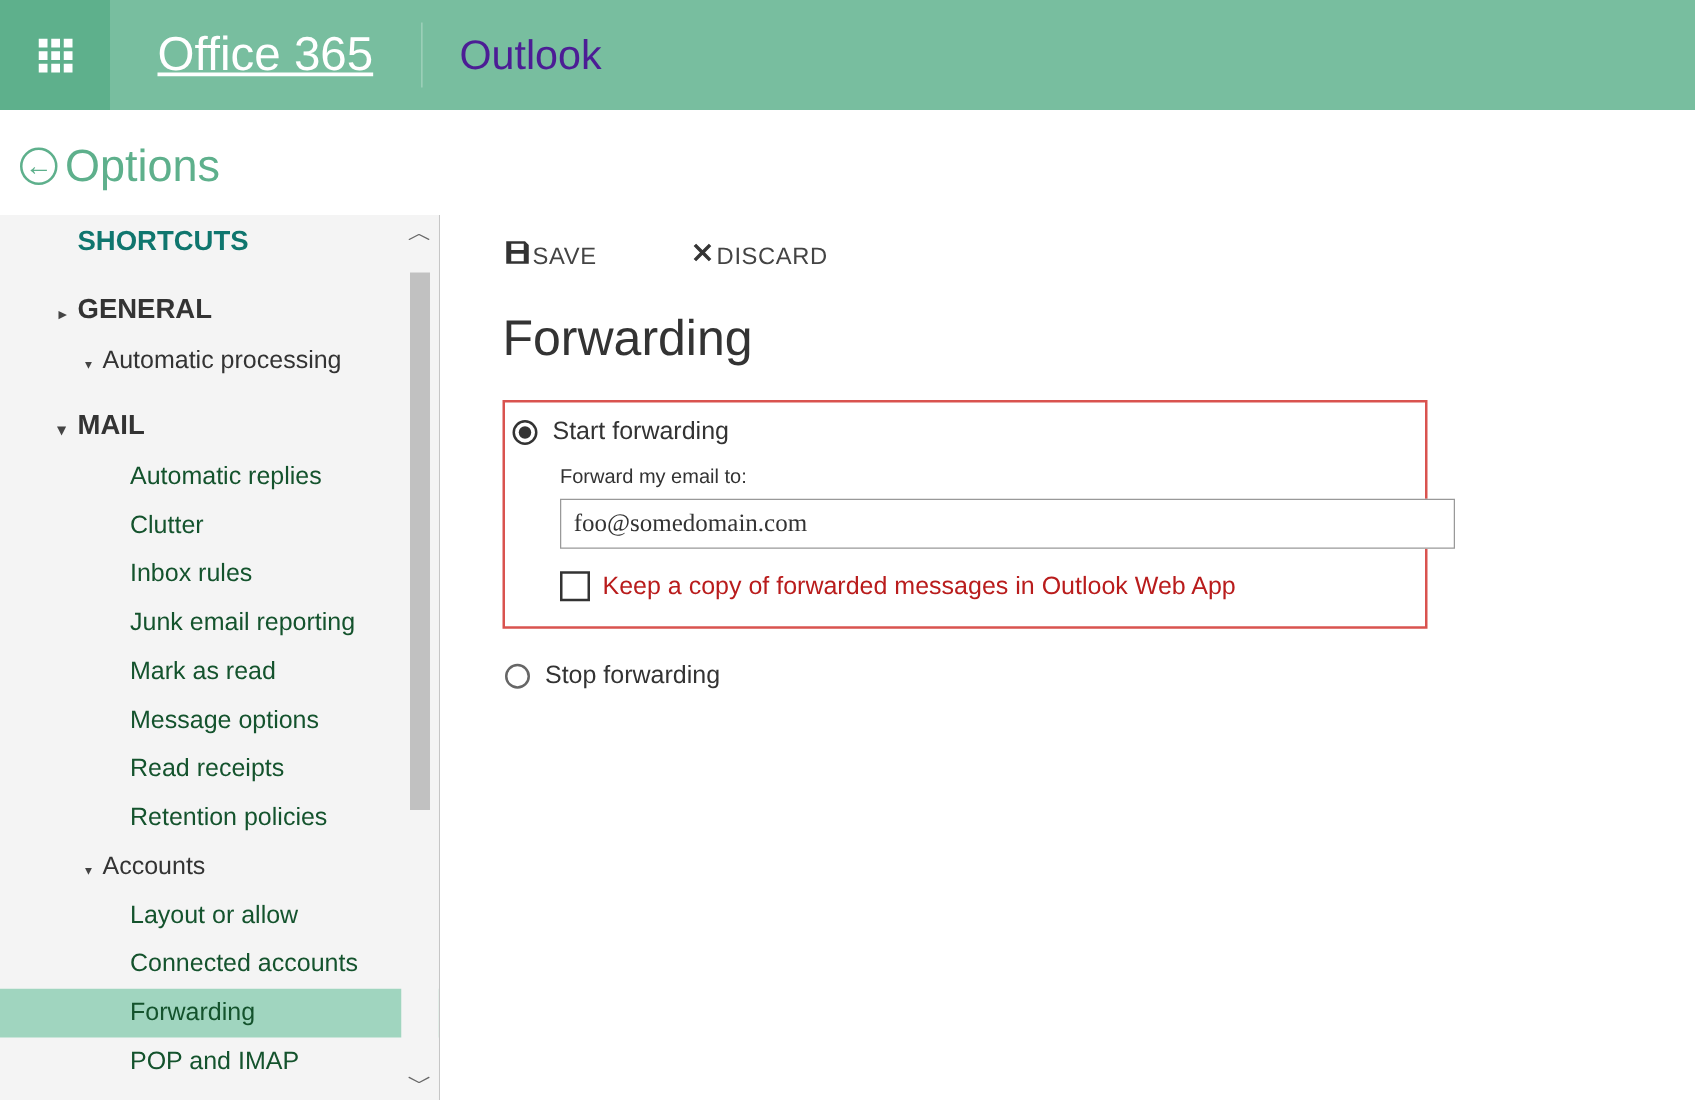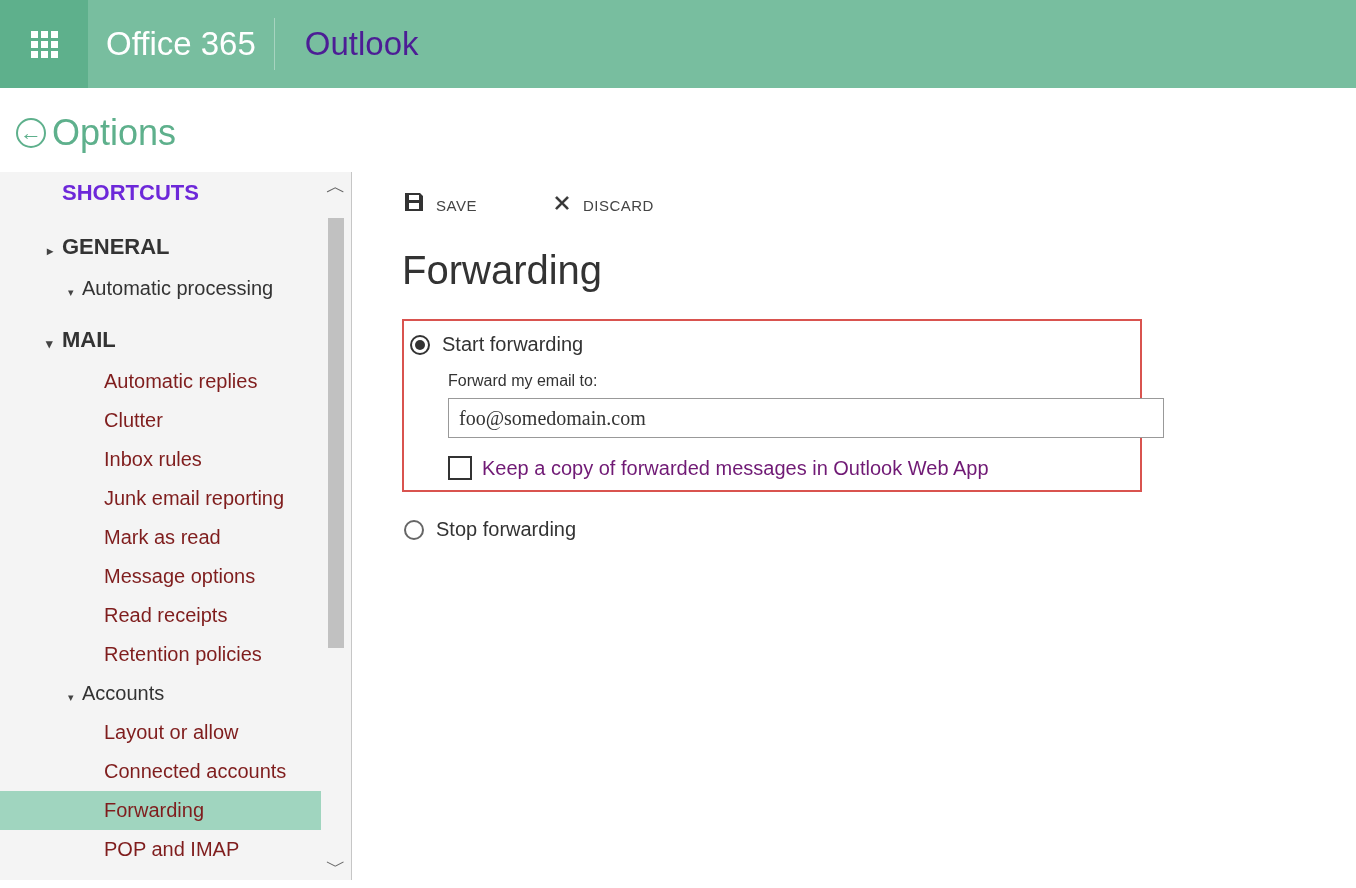--- a/index.html
+++ b/index.html
@@ -2,66 +2,66 @@
 <html><head>
 <meta charset="utf-8">
 <style>
 * { margin: 0; padding: 0; box-sizing: border-box; }
 body { font-family: "Segoe UI", "Segoe UI Light", Arial, sans-serif; font-size: 15px; color: #333; background: #fff; width: 1356px; }
 
 .header { background: #78be9f; height: 88px; display: flex; align-items: center; }
 .app-launcher { width: 88px; height: 88px; background: #5eb08c; display: flex; align-items: center; justify-content: center; }
 .waffle { display: grid; grid-template-columns: repeat(3, 7px); grid-template-rows: repeat(3, 7px); gap: 3px; }
 .waffle span { background: #fff; width: 7px; height: 7px; }
-.header-title { color: #fff; font-size: 33px; font-weight: 300; padding: 0 18px; border-right: 1px solid rgba(255,255,255,0.35); height: 52px; line-height: 52px; }
+.header-title { color: #fff; font-size: 38px; font-weight: 300; padding: 0 38px; border-right: 1px solid rgba(255,255,255,0.35); height: 52px; line-height: 52px; text-decoration: underline; }
 .header-app { color: #4c1d95; font-size: 33px; font-weight: 300; padding-left: 30px; }
 
 .options-bar { display: flex; align-items: center; padding: 24px 0 18px 16px; }
 .back-circle { width: 30px; height: 30px; border: 2.5px solid #5eb08c; border-radius: 50%; display: flex; align-items: center; justify-content: center; margin-right: 6px; }
 .back-arrow { color: #5eb08c; font-size: 22px; line-height: 1; font-weight: bold; }
 .options-text { color: #5eb08c; font-size: 36px; font-weight: 300; }
 
 .body-wrap { display: flex; }
 
 .sidebar { width: 352px; position: relative; border-right: 1.5px solid #c6c6c6; height: 708px; }
 .sidebar-inner { background: #f4f4f4; }
 .nav-item { font-size: 20px; color: #333; cursor: pointer; line-height: 1.95; }
-.nav-top { font-weight: 600; font-size: 22px; padding-left: 62px; color: #6d28d9; }
+.nav-top { font-weight: 600; font-size: 22px; padding-left: 62px; color: #0f766e; }
 .nav-cat { font-weight: 600; font-size: 22px; padding-left: 62px; position: relative; margin-top: 11px; }
 .nav-cat::before { content: "▸"; position: absolute; left: 47px; font-size: 12px; top: 14px; color: #444; }
 .nav-cat.expanded::before { content: "▾"; top: 12px; left: 46px; font-size: 13px; }
 .nav-sub { font-weight: 400; font-size: 20px; padding-left: 82px; position: relative; color: #333; }
 .nav-sub.haschild::before { content: "▾"; position: absolute; left: 68px; font-size: 11px; top: 13px; color: #444; }
-.nav-leaf { font-weight: 400; font-size: 20px; padding-left: 104px; color: #7f1d1d; }
+.nav-leaf { font-weight: 400; font-size: 20px; padding-left: 104px; color: #14532d; }
 .nav-leaf.selected { background: #a0d5bf; }
 
 .scrollbar { position: absolute; right: 0; top: 0; width: 30px; height: 100%; background: #f4f4f4; }
 .scroll-btn { height: 28px; display: flex; align-items: center; justify-content: center; color: #666; font-size: 20px; }
 .scroll-track { position: absolute; top: 28px; bottom: 28px; left: 7px; width: 16px; }
 .scroll-thumb { position: absolute; top: 18px; width: 16px; height: 430px; background: #c1c1c1; }
 
 .main { flex: 1; padding: 0 50px; }
 .toolbar { display: flex; gap: 74px; padding: 18px 0 28px 0; }
-.tb-btn { display: flex; align-items: center; gap: 10px; color: #444; font-size: 15px; letter-spacing: 0.5px; cursor: pointer; }
+.tb-btn { display: flex; align-items: center; color: #444; font-size: 19px; letter-spacing: 0.5px; cursor: pointer; }
 .tb-icon { font-size: 25px; color: #333; font-weight: bold; }
 
 .page-title { font-size: 40px; font-weight: 300; color: #333; margin-bottom: 26px; }
 
-.highlight-box { border: 2px solid #d9534f; padding: 12px 0 10px 4px; width: 740px; margin-bottom: 26px; }
+.highlight-box { border: 2px solid #d9534f; padding: 12px 0 20px 4px; width: 740px; margin-bottom: 26px; }
 
 .radio-row { display: flex; align-items: center; gap: 12px; font-size: 20px; color: #333; margin-bottom: 16px; padding-left: 2px; }
 .radio { width: 20px; height: 20px; border: 2px solid #333; border-radius: 50%; display: flex; align-items: center; justify-content: center; flex-shrink: 0; }
 .radio.checked::after { content: ""; width: 10px; height: 10px; background: #333; border-radius: 50%; }
 .radio.unchecked { border-color: #666; }
 
 .indented { padding-left: 40px; }
 .field-label { font-size: 16px; color: #333; margin-bottom: 8px; }
 .text-input { width: 716px; height: 40px; border: 1px solid #999; padding: 0 10px; font-size: 20px; color: #333; font-family: Liberation Serif, serif; }
 
-.check-row { display: flex; align-items: center; gap: 10px; font-size: 20px; color: #701a75; margin-top: 18px; }
+.check-row { display: flex; align-items: center; gap: 10px; font-size: 20px; color: #b91c1c; margin-top: 18px; }
 .checkbox { width: 24px; height: 24px; border: 2px solid #333; flex-shrink: 0; }
 
 </style>
 </head>
 <body>
 
 <div class="header">
   <div class="app-launcher">
     <div class="waffle">
       <span></span>

